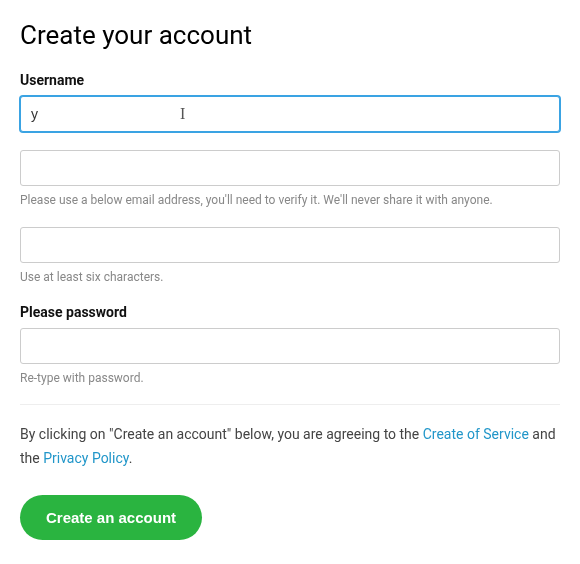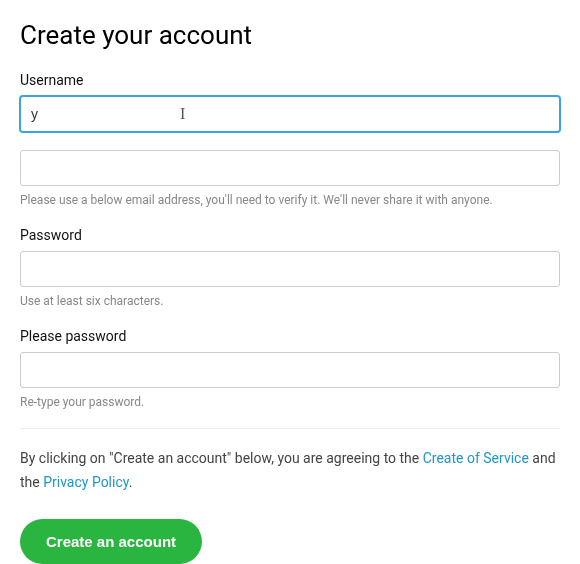--- a/index.html
+++ b/index.html
@@ -19,21 +19,21 @@
       font-weight: 400;
       color: #000000;
       margin-bottom: 22px;
     }
     .form-group {
       margin-bottom: 18px;
     }
     .field-label {
       display: block;
       font-size: 14px;
-      font-weight: 400;
+      font-weight: 700;
       color: #111;
       margin-bottom: 8px;
     }
     .text-input {
       width: 100%;
       height: 36px;
       padding: 6px 10px;
       font-size: 14px;
       border: 1px solid #ccc;
       border-radius: 3px;
@@ -101,29 +101,28 @@
   </div>
 
   <span class="cursor-caret">I</span>
 
   <div class="form-group">
     <input type="text" class="text-input" value="" style="">
     <div class="help-text">Please use a below email address, you'll need to verify it. We'll never share it with anyone.</div>
   </div>
 
   <div class="form-group">
-    <label class="field-label">Password</label>
     <input type="password" class="text-input" value="" style="">
     <div class="help-text">Use at least six characters.</div>
   </div>
 
   <div class="form-group">
     <label class="field-label">Please password</label>
     <input type="password" class="text-input" value="" style="">
-    <div class="help-text">Re-type your password.</div>
+    <div class="help-text">Re-type with password.</div>
   </div>
 
   <hr class="divider">
 
   <p class="agreement-text">
     <span>By clicking on "Create an account" below, you are agreeing to the </span><a href="#">Create of Service</a><span> and the </span><a href="#">Privacy Policy</a><span>.</span>
   </p>
 
   <button class="submit-button">Create an account</button>
 </div>

